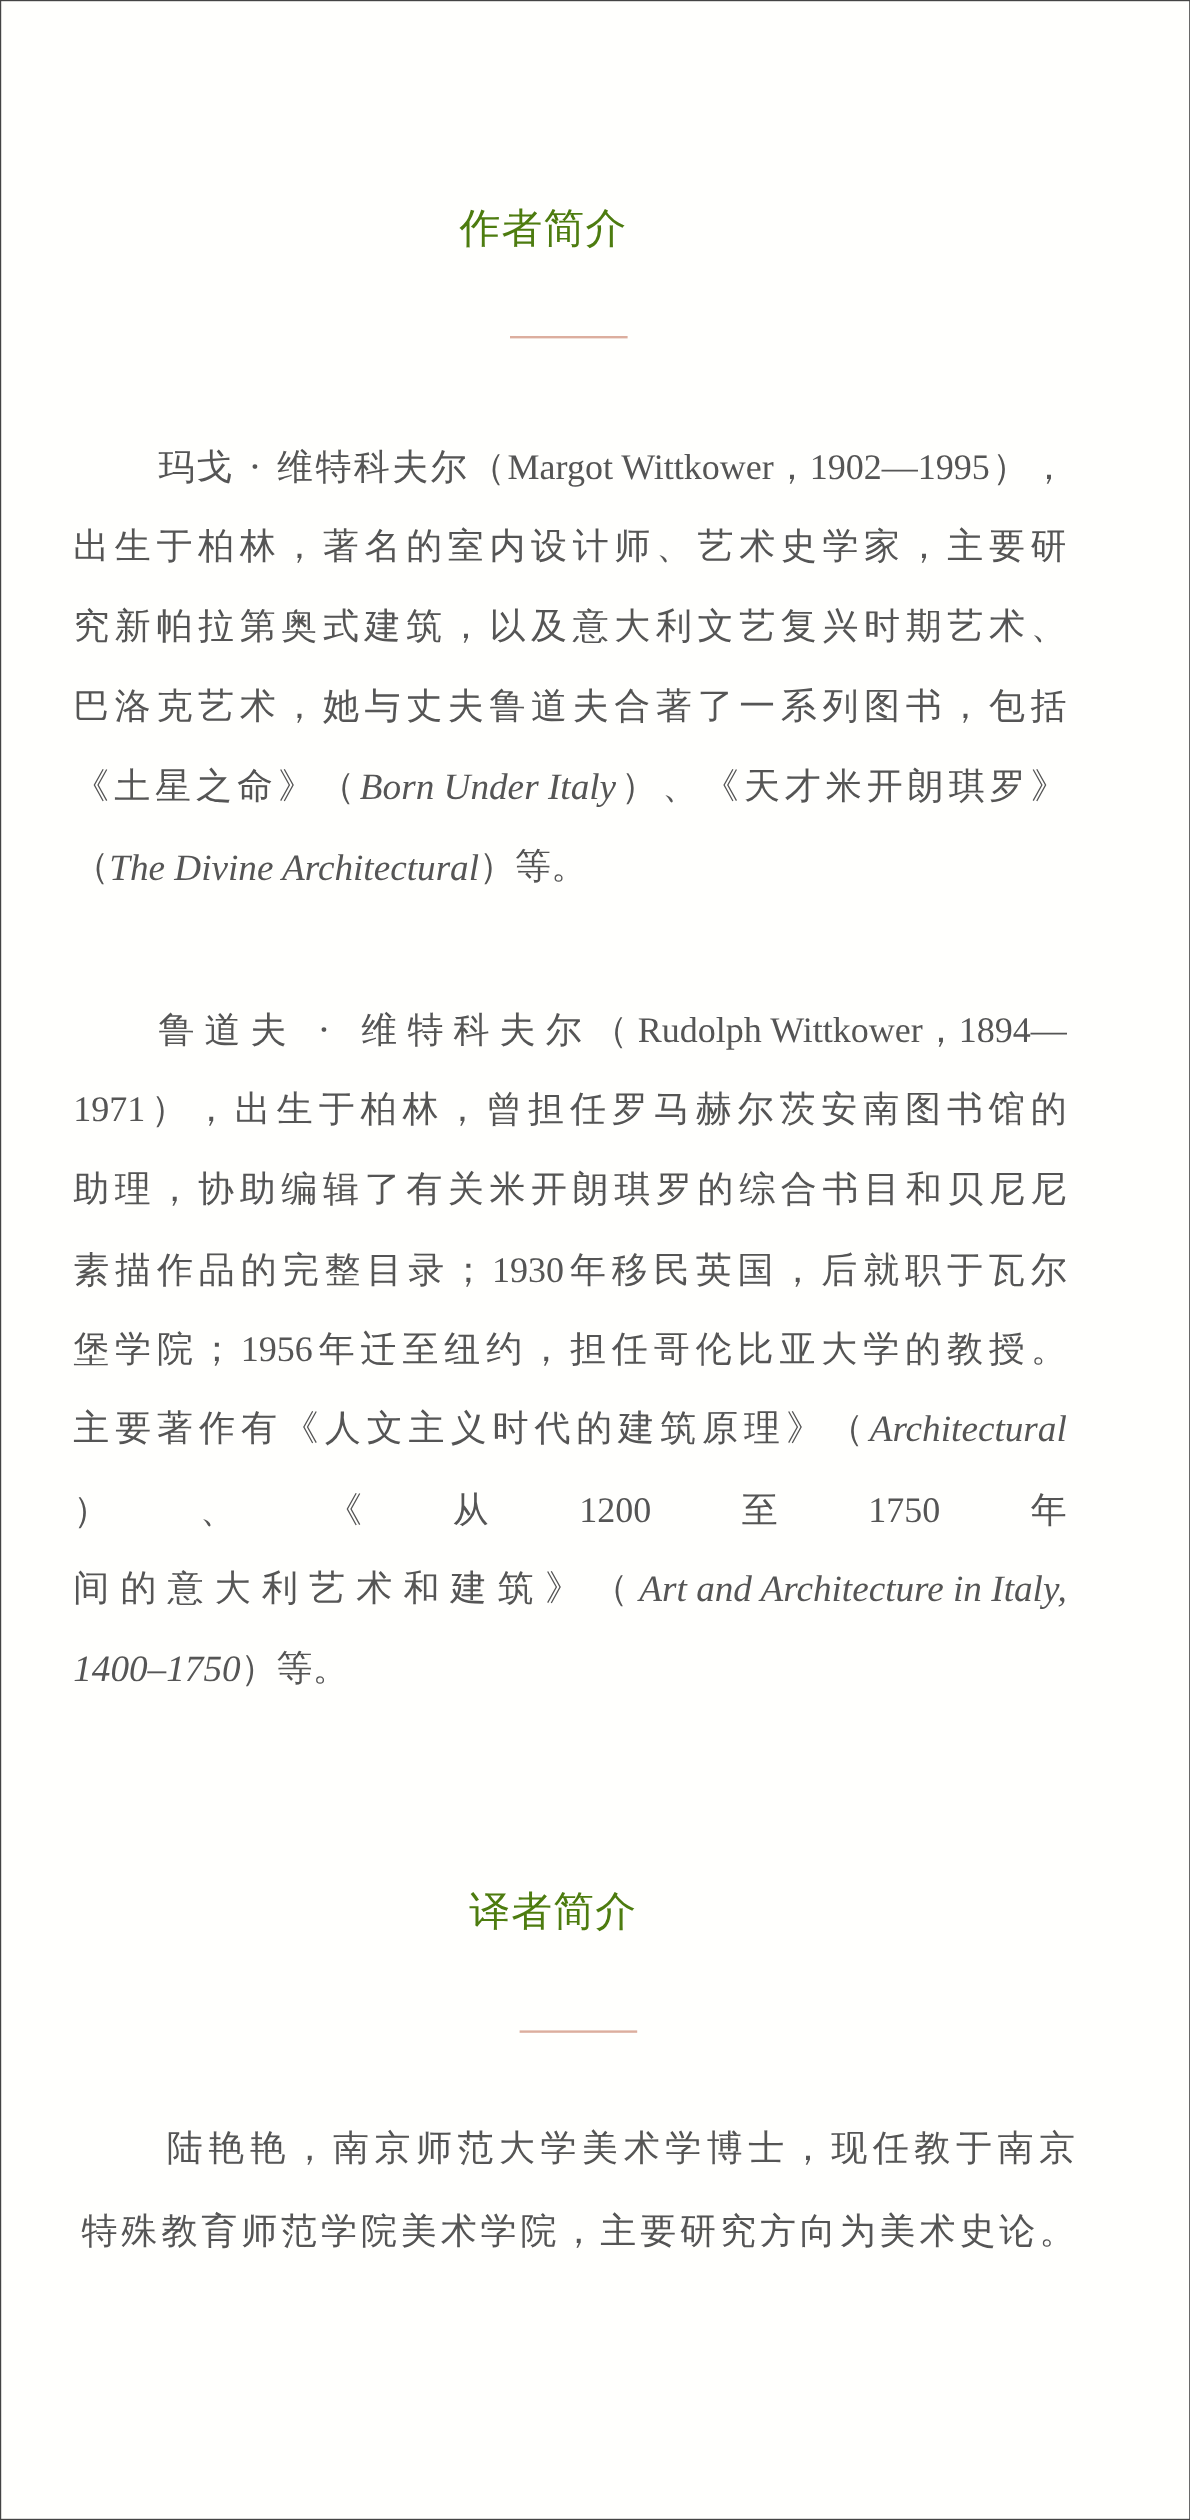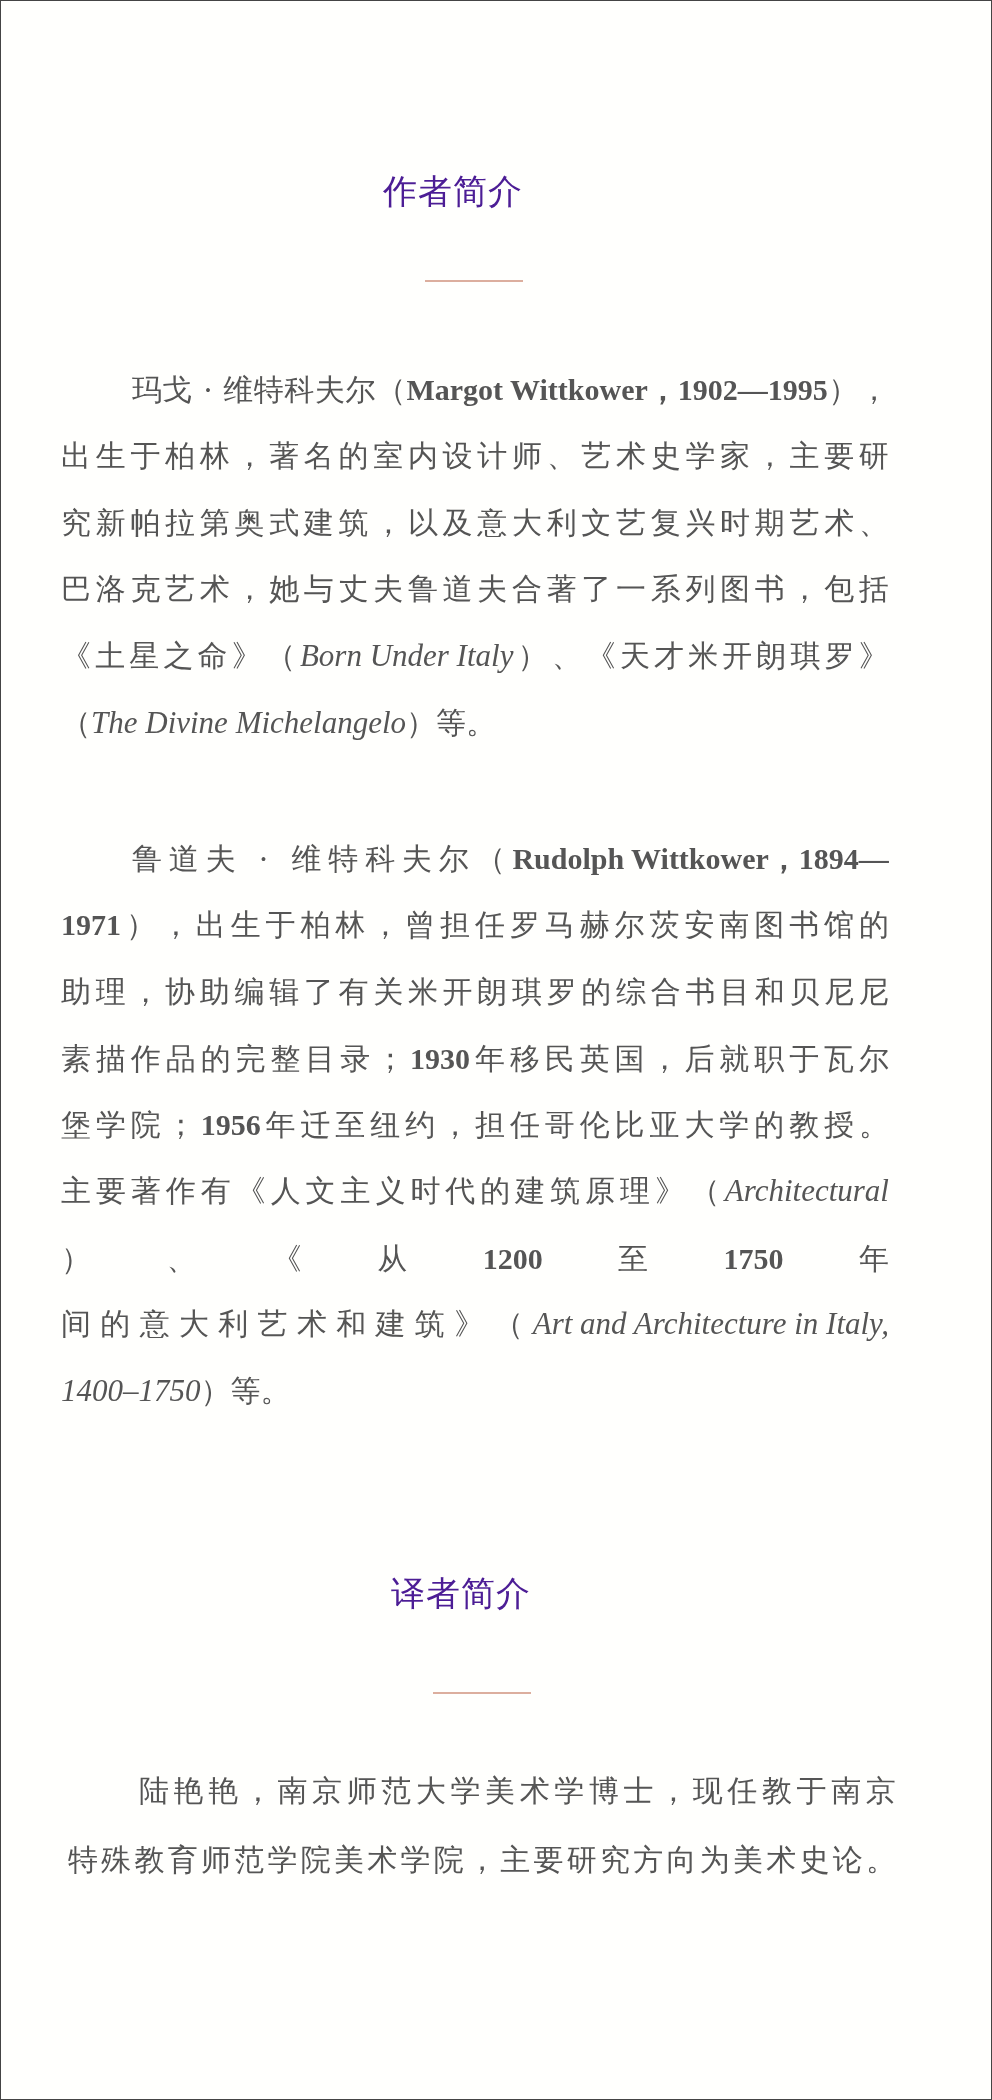--- a/index.html
+++ b/index.html
@@ -3,35 +3,35 @@
 <meta charset="utf-8">
 <style>
   html, body { margin: 0; padding: 0; background: #ffffff; }
   body { width: 992px; height: 2100px; position: relative; overflow: hidden; }
   .page {
     position: absolute; left: 0; top: 0; width: 990px; height: 2098px;
     border: 1px solid #444; background: #fffffd;
   }
   .heading {
     position: absolute; left: 0; width: 904px; text-align: center;
-    font-family: "DejaVu Sans", sans-serif; font-size: 34px; color: #4c1d95;
+    font-family: "DejaVu Sans", sans-serif; font-size: 34px; color: #4d7c0f;
     letter-spacing: 1px; line-height: 40px;
   }
   .divider { position: absolute; height: 2px; background: #dcae9e; }
   .line {
     position: absolute; left: 60px; width: 828px; height: 44px; line-height: 44px;
     font-family: "DejaVu Serif", serif; font-size: 30px; color: #555555;
     text-align: justify; text-align-last: justify; white-space: nowrap;
     display: flex; justify-content: space-between; align-items: center;
   }
   .line.indent { left: 131px; width: 757px; }
   .line.last { justify-content: flex-start; }
   .line .seg { white-space: pre; }
   .line .it { font-style: italic; font-family: "Liberation Serif", serif; font-size: 31px; }
-  .line .lat { font-family: "Liberation Serif", serif; font-size: 30px; font-weight: bold; }
+  .line .lat { font-family: "Liberation Serif", serif; font-size: 30px; }
 </style>
 </head>
 <body>
 
 <div class="page">
 
   <div class="heading" style="top:170px;">作者简介</div>
   <div class="divider" style="left:424px; top:279px; width:98px;"></div>
 
   <div>
@@ -145,21 +145,21 @@
         <span class="seg">才</span>
         <span class="seg">米</span>
         <span class="seg">开</span>
         <span class="seg">朗</span>
         <span class="seg">琪</span>
         <span class="seg">罗</span>
         <span class="seg">》</span>
       </div>
     <div class="line last" style="top:700px;">
         <span class="seg">（</span>
-        <span class="seg it">The Divine Michelangelo</span>
+        <span class="seg it">The Divine Architectural</span>
         <span class="seg">）</span>
         <span class="seg">等</span>
         <span class="seg">。</span>
       </div>
   </div>
 
   <div>
     <div class="line indent" style="top:836px;">
         <span class="seg">鲁</span>
         <span class="seg">道</span>

